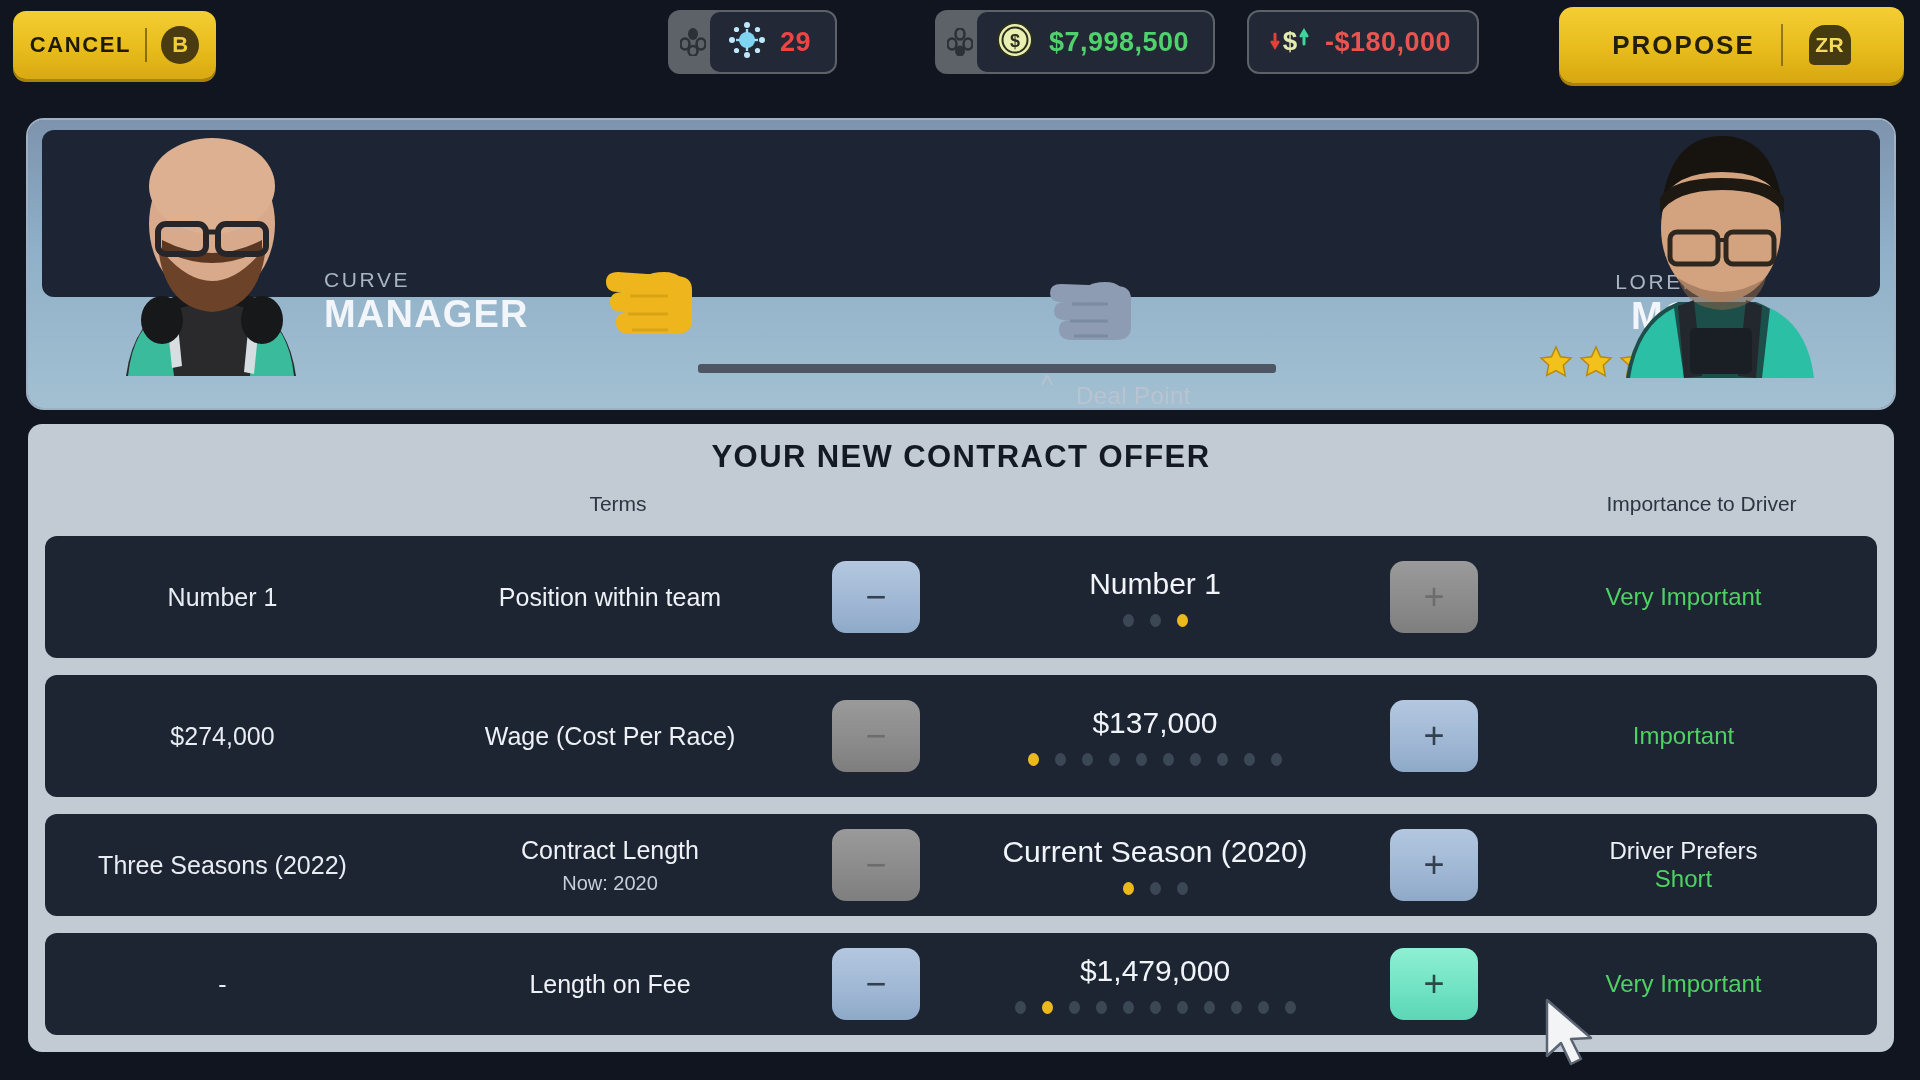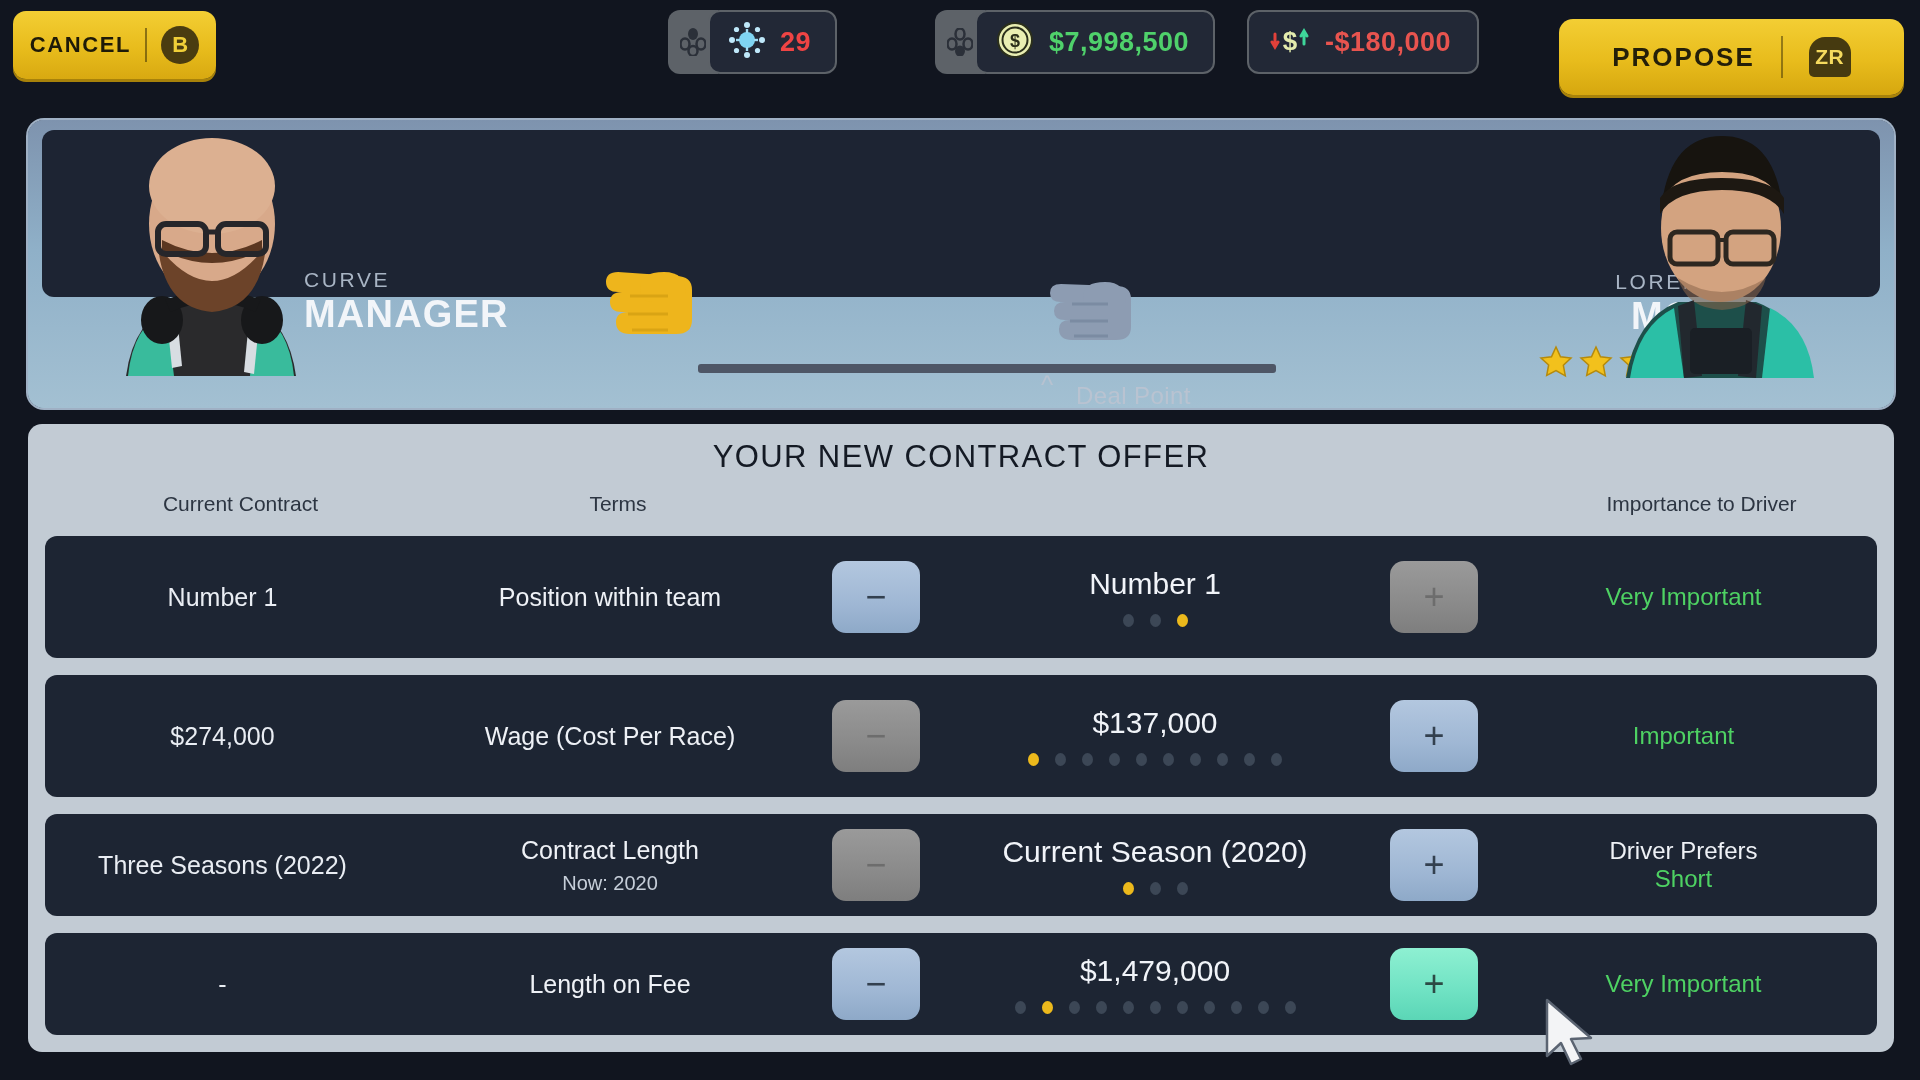--- a/index.html
+++ b/index.html
@@ -62,21 +62,20 @@
     display: flex; align-items: center; gap: 14px; padding: 0 26px 0 20px;
   }
 
   .propose-btn {
     position: absolute; right: 16px; top: 7px; width: 345px; height: 76px;
     background: linear-gradient(180deg,#f3ce34 0%, #e8bc1c 55%, #d6a70f 100%);
     border-radius: 14px;
     box-shadow: 0 3px 0 #a8820a;
     display: flex; align-items: center; justify-content: center; gap: 26px;
     cursor: pointer;
-    margin-top: 12px;
   }
   .propose-btn .lbl {
     font-size: 26px; font-weight: bold; letter-spacing: 2px; color: #241f09;
   }
   .propose-btn .divider { width: 2px; height: 42px; background: rgba(60,48,6,.5); }
   .zr-glyph {
     width: 42px; height: 40px; background: #463a10; color: #f5da5e;
     border-radius: 16px 16px 5px 5px;
     display: flex; align-items: center; justify-content: center;
     font-size: 21px; font-weight: bold; letter-spacing: .5px;
@@ -134,21 +133,21 @@
   }
 
   
   .contract-panel {
     position: absolute; left: 28px; top: 424px; width: 1866px; height: 628px;
     background: #c2cbd4; border-radius: 14px;
   }
   .contract-title {
     position: absolute; left: 0; top: 0; width: 100%; height: 66px;
     display: flex; align-items: center; justify-content: center;
-    font-size: 31px; font-weight: normal; letter-spacing: 1.4px; color: #141a24;
+    font-size: 31px; font-weight: bold; letter-spacing: 1.4px; color: #141a24;
   }
   .col-head {
     position: absolute; top: 68px; height: 36px;
     font-size: 21px; color: #2c3542; text-align: center;
   }
 
   .rows { position: absolute; left: 17px; top: 112px; width: 1832px; }
 
   .row {
     position: relative; height: 122px; margin-bottom: 17px;
@@ -314,21 +313,21 @@
         <ellipse cx="146" cy="58" rx="63" ry="48" fill="#dcb091"></ellipse>
         <path d="M92 118 q54 70 108 0 q-6 62 -54 66 q-48 -4 -54 -66z" fill="#6c4329"></path>
         <path d="M96 112 q50 26 100 0 l0 10 q-50 26 -100 0z" fill="#5b3721"></path>
         <rect x="92" y="96" width="48" height="30" rx="8" fill="none" stroke="#26262a" stroke-width="6"></rect>
         <rect x="152" y="96" width="48" height="30" rx="8" fill="none" stroke="#26262a" stroke-width="6"></rect>
         <line x1="140" y1="104" x2="152" y2="104" stroke="#26262a" stroke-width="5"></line>
       </g>
     </svg>
   </div>
 
-  <div class="side-name" style="left:276px; top:148px;">
+  <div class="side-name" style="left:296px; top:148px;">
     <div class="small">CURVE</div>
     <div class="big">MANAGER</div>
   </div>
 
   <div class="hand" style="left:578px; top:150px;">
     <svg width="95" height="78" viewBox="0 0 95 78">
       <path d="M70 6 q16 0 16 14 l0 30 q0 14 -16 14 l-46 0 q-14 0 -14 -12 q0 -10 12 -10 l-6 0 q-12 0 -12 -10 q0 -10 12 -10 l-4 0 q-12 0 -12 -10 q0 -10 12 -10 z" fill="#eeb51c"></path>
       <path d="M58 2 q22 0 22 22 l0 8 -34 0 q-12 0 -12 -14 q0 -16 24 -16z" fill="#eeb51c"></path>
       <g stroke="#d9a414" stroke-width="3">
         <line x1="24" y1="26" x2="62" y2="26"></line>
@@ -400,21 +399,20 @@
         <line x1="144" y1="112" x2="152" y2="112" stroke="#2d2720" stroke-width="4"></line>
       </g>
     </svg>
   </div>
 
 </div>
 
 <div class="contract-panel">
   <div class="contract-title">YOUR NEW CONTRACT OFFER</div>
 
-  <div class="col-head" style="left:35px; width:355px;">Current Contract</div>
   <div class="col-head" style="left:380px; width:420px;">Terms</div>
   <div class="col-head" style="left:810px; width:670px;margin-top:45px;">Offer</div>
   <div class="col-head" style="left:1480px; width:387px;">Importance to Driver</div>
 
   <div class="rows">
 
     <div class="row">
       <div class="cell-current">Number 1</div>
       <div class="cell-terms">
         <div class="t1">Position within team</div>

